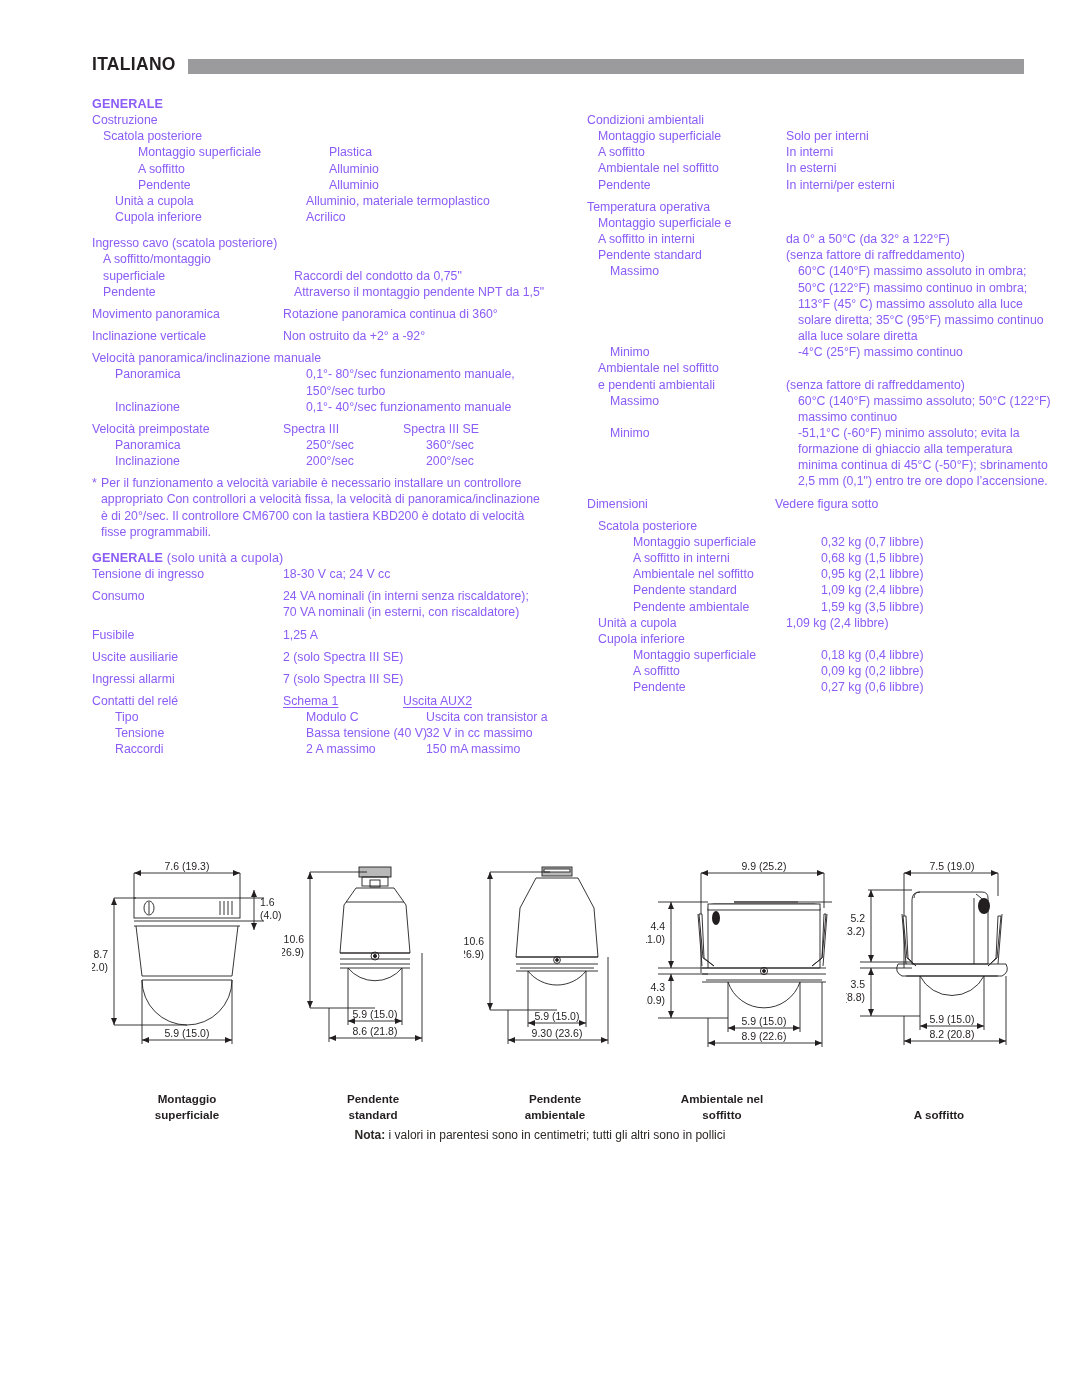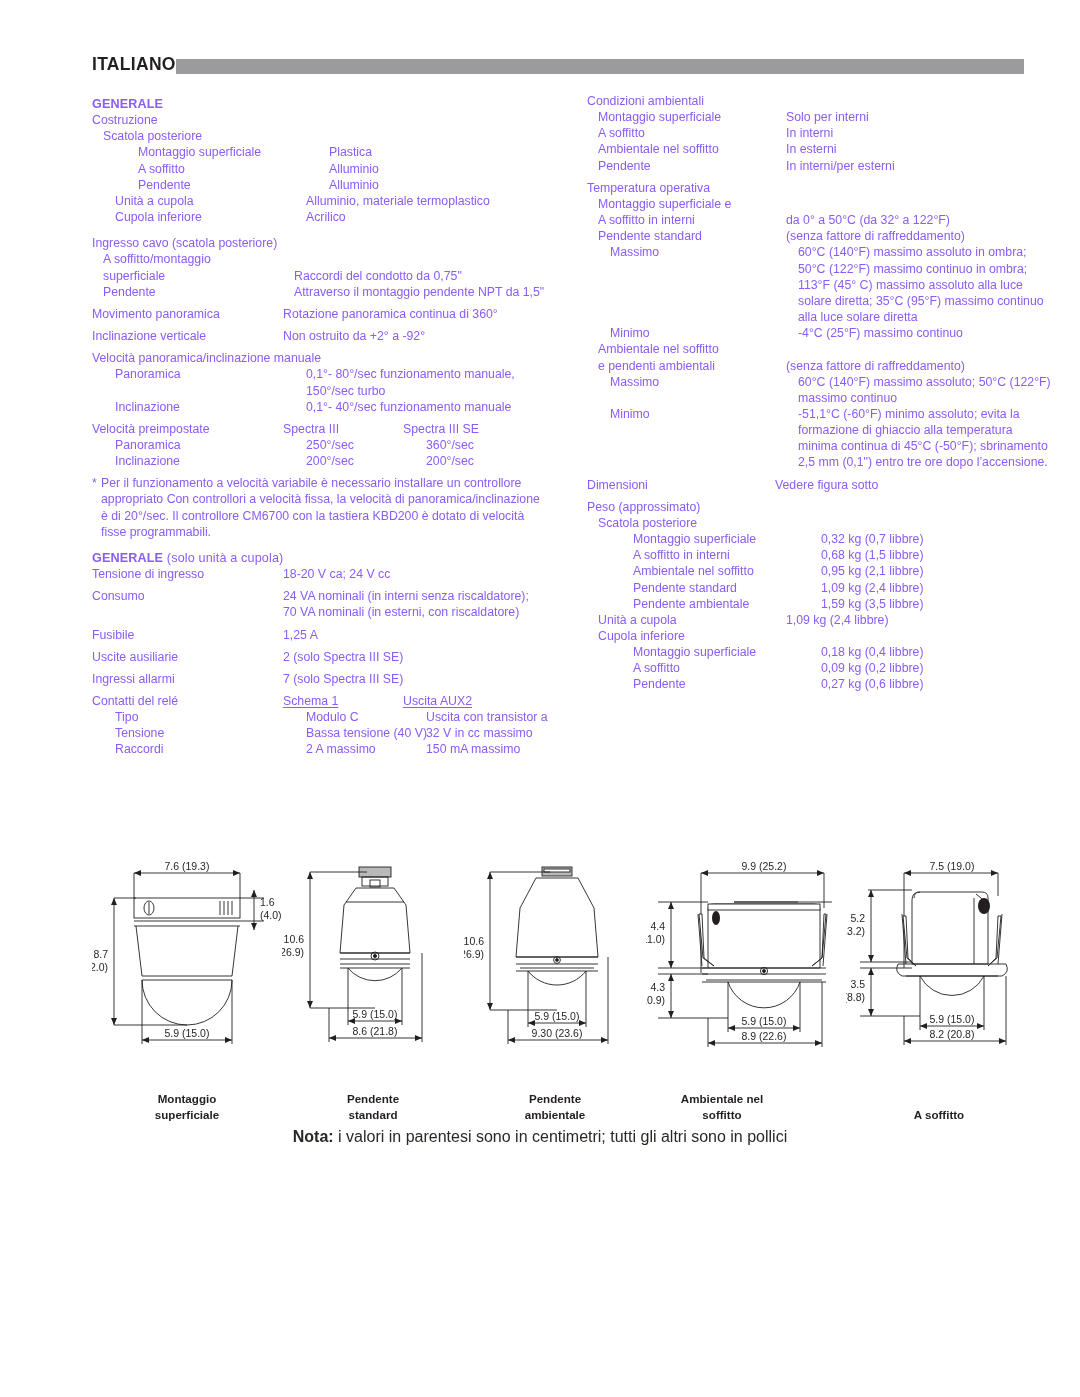--- a/index.html
+++ b/index.html
@@ -31,39 +31,39 @@
     height: 26px;
     display: flex;
     align-items: center;
   }
   .header-title {
     font-size: 17.5px;
     font-weight: bold;
     letter-spacing: 0.3px;
     color: #231f20;
     white-space: nowrap;
-    padding-right: 0;
+    padding-right: 12px;
     line-height: 1;
   }
   .header-bar {
     flex: 1;
     height: 15px;
     background: #9b9b9d;
     margin-top: 2px;
   }
 
   
   .col {
     position: absolute;
     font-size: 12.3px;
     line-height: 16.15px;
     color: #8b5cf6;
   }
   .col-left  { left: 92px;  top: 96px;  width: 492px; }
-  .col-right { left: 587px; top: 93px;  width: 440px; }
+  .col-right { left: 587px; top: 112px;  width: 440px; }
 
   .row {
     display: flex;
     align-items: flex-start;
     white-space: pre;
   }
   .gap { height: 10px; }
   .gap-sm { height: 6px; }
 
   .lbl { flex: 0 0 auto; }
@@ -129,21 +129,21 @@
     line-height: 16px;
     color: #231f20;
   }
 
   .footnote {
     position: absolute;
     left: 0;
     top: 1128px;
     width: 1080px;
     text-align: center;
-    font-size: 16px;
+    font-size: 12px;
     color: #2b2725;
   }
   .footnote .bold { font-weight: bold; }
 </style>
 </head>
 <body>
 
 <div class="page">
 
   <div class="header">
@@ -282,21 +282,21 @@
       </div>
     </div>
 
     <div class="gap"></div>
 
     <div class="sect-head"><span>GENERALE</span><span class="sub"> (solo unità a cupola)</span></div>
 
     <div>
       <div class="row">
         <span class="lbl w-l i0">Tensione di ingresso</span>
-        <span class="val free">18-20 V ca; 24 V cc</span>
+        <span class="val free">18-30 V ca; 24 V cc</span>
       </div>
       <div class="gap-sm"></div>
       <div class="row">
         <span class="lbl w-l i0">Consumo</span>
         <span class="val free">24 VA nominali (in interni senza riscaldatore);</span>
       </div>
       <div class="row">
         <span class="lbl w-l i0"></span>
         <span class="val free">70 VA nominali (in esterni, con riscaldatore)</span>
       </div>
@@ -442,23 +442,20 @@
 
     <div class="gap-sm"></div>
 
     <div class="row">
       <span class="lbl w-r i0">Dimensioni</span>
       <span class="val free">Vedere figura sotto</span>
     </div>
 
     <div class="gap-sm"></div>
 
-    <div class="row">
-      <span class="lbl w-r i0">Peso (approssimato)</span>
-    </div>
     <div class="row">
       <span class="lbl w-r i1">Scatola posteriore</span>
       <span class="val free"></span>
     </div>
     <div class="row">
       <span class="lbl w-r i3">Montaggio superficiale</span>
       <span class="val free">0,32 kg (0,7 libbre)</span>
     </div>
     <div class="row">
       <span class="lbl w-r i3">A soffitto in interni</span>

